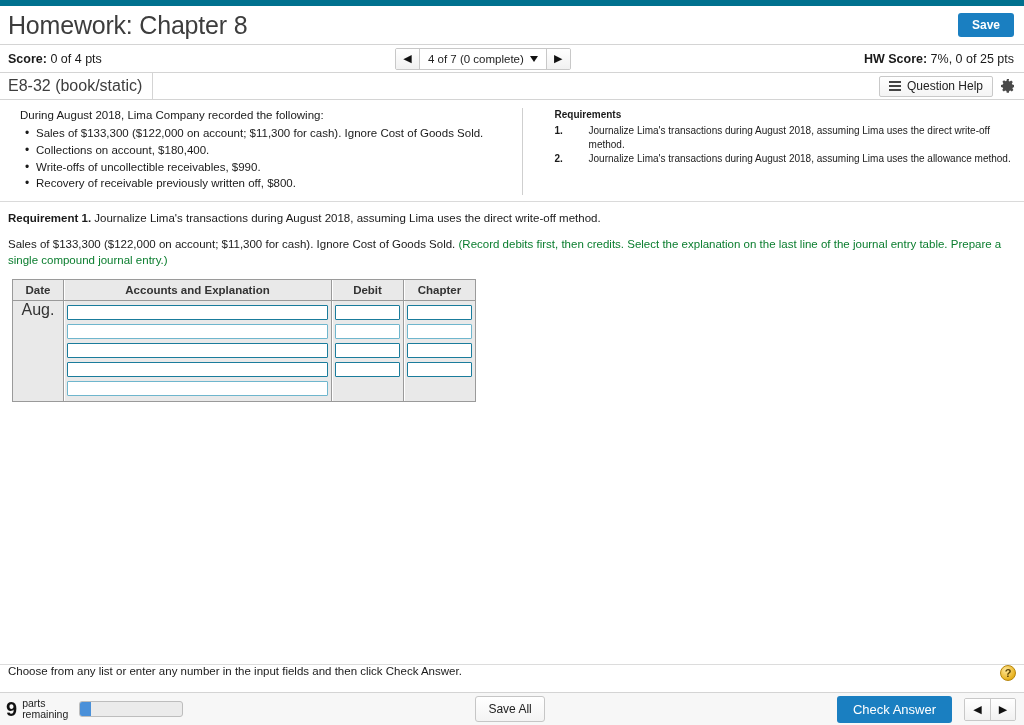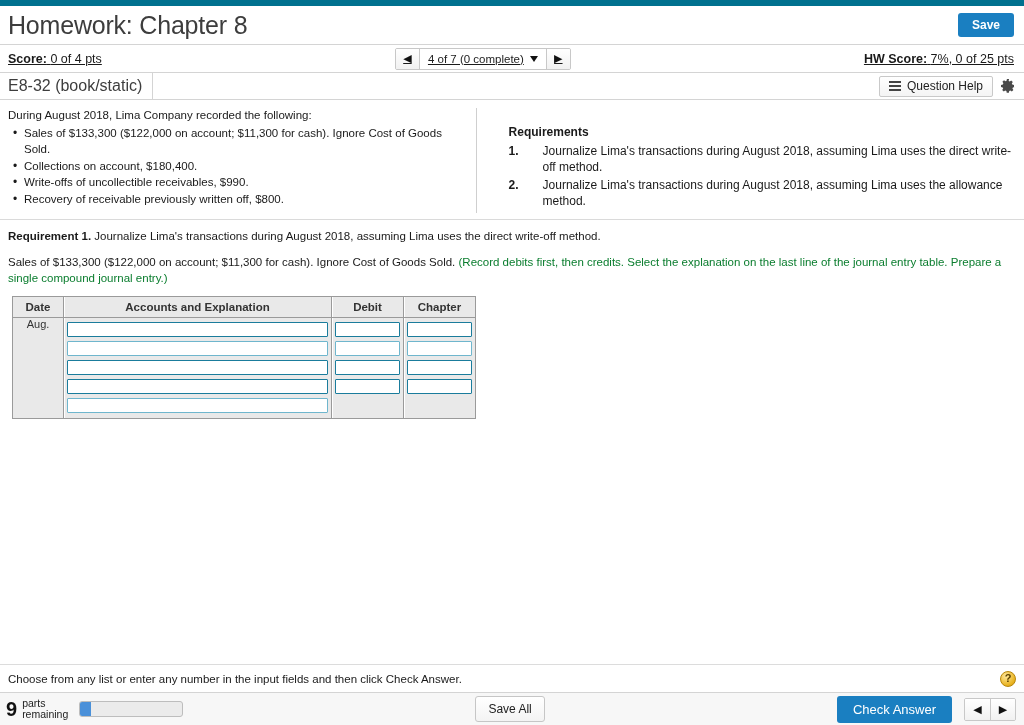--- a/index.html
+++ b/index.html
@@ -60,21 +60,20 @@
   
   .score-bar {
     flex: 0 0 auto;
     height: 28px;
     display: flex;
     align-items: center;
     padding: 0 10px 0 8px;
     border-bottom: 1px solid #d4d4d4;
     background: #fff;
     font-size: 12.5px;
-    text-decoration: underline;
   }
   .score-left { white-space: nowrap; }
   .score-left b, .score-right b { font-weight: bold; }
   .score-mid {
     flex: 1 1 auto;
     display: flex;
     justify-content: center;
   }
   .nav-group {
     display: flex;
@@ -160,41 +159,40 @@
   .gear-icon {
     width: 17px; height: 17px; cursor: pointer;
     display: flex; align-items: center; justify-content: center;
   }
 
   
   .q-panes {
     flex: 0 0 auto;
     display: flex;
     border-bottom: 1px solid #dadada;
-    padding: 6px 0 4px 0;
+    padding: 6px 0 4px 12px;
     min-height: 78px;
     gap: 19px;
   }
   .pane-left {
     width: 508px;
     padding: 2px 10px 4px 8px;
     font-size: 11.5px;
     line-height: 1.38;
   }
   .pane-div {
     width: 1px;
     background: #cfcfcf;
     margin: 2px 0 2px 0;
   }
   .pane-right {
     flex: 1 1 auto;
     padding: 2px 12px 4px 13px;
-    font-size: 12px;
+    font-size: 10px;
     line-height: 1.38;
-    margin-top: 16px;
   }
   .pane-left ul {
     margin: 2px 0 0 0;
     padding-left: 16px;
     list-style: none;
   }
   .pane-left li {
     position: relative;
     padding-left: 0;
     margin-bottom: 1px;
@@ -257,21 +255,21 @@
     padding: 0;
     background: #e9e9e9;
     vertical-align: top;
   }
   .col-date   { width: 50px; }
   .col-acct   { width: 268px; }
   .col-debit  { width: 72px; }
   .col-credit { width: 72px; }
 
   .date-cell {
-    font-size: 11px;
+    font-size: 16px;
     color: #333;
     text-align: center;
     padding-top: 8px;
     vertical-align: top;
   }
   .cellstack { padding: 4px 3px 5px 3px; }
   .inp {
     display: block;
     width: 100%;
     height: 15px;
@@ -289,21 +287,20 @@
   .inp.ghost { visibility: hidden; }
 
   
   .work-area { flex: 1 1 auto; background: #fff; }
 
   
   .hint-bar {
     flex: 0 0 auto;
     height: 28px;
     display: flex;
-    align-items: center;
     padding: 0 8px;
     font-size: 11.5px;
     border-top: 1px solid #dcdcdc;
     background: #fff;
     position: relative;
   }
   .hint-spacer { flex: 1 1 auto; }
   .help-circle {
     width: 16px; height: 16px;
     border-radius: 50%;

